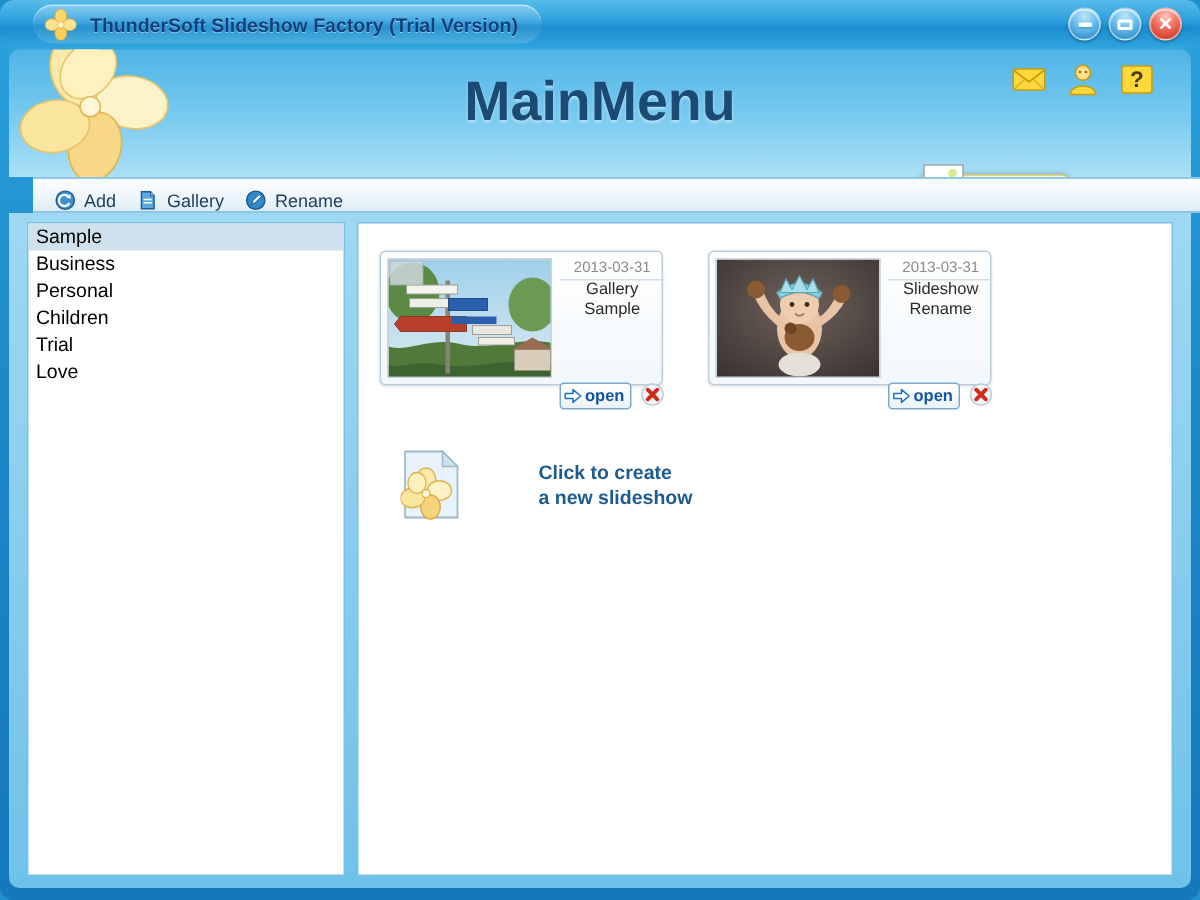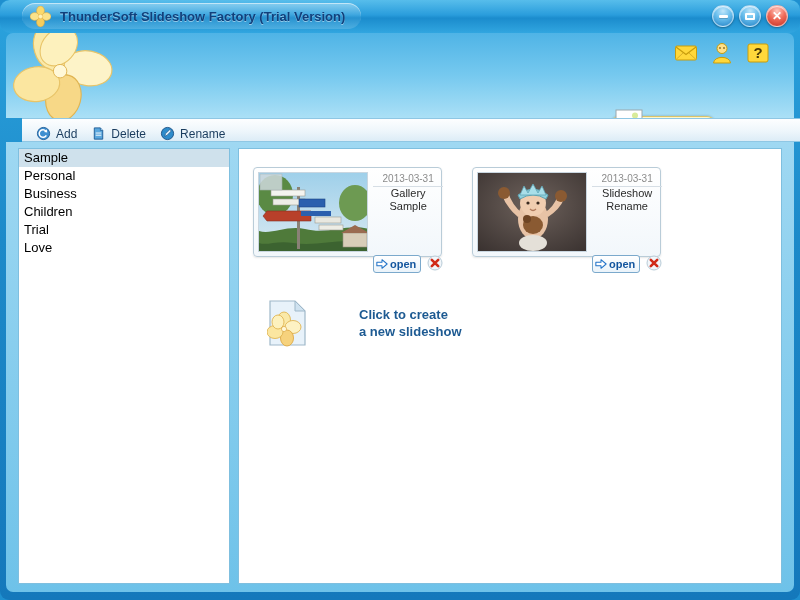--- a/index.html
+++ b/index.html
@@ -331,20 +331,21 @@
       <g transform="translate(52,46)">
         <ellipse cx="0" cy="-26" rx="19" ry="25" fill="#fae9a8" stroke="#e8c468" stroke-width="1.2" transform="rotate(-18)"></ellipse>
         <ellipse cx="28" cy="-8" rx="25" ry="18" fill="#fdf3c8" stroke="#e8c468" stroke-width="1.2" transform="rotate(10)"></ellipse>
         <ellipse cx="10" cy="26" rx="18" ry="24" fill="#f7d887" stroke="#e0b451" stroke-width="1.2" transform="rotate(14)"></ellipse>
         <ellipse cx="-26" cy="10" rx="24" ry="18" fill="#fbe6a0" stroke="#e8c468" stroke-width="1.2" transform="rotate(-8)"></ellipse>
         <ellipse cx="-18" cy="-18" rx="17" ry="22" fill="#fdf1bd" stroke="#e8c468" stroke-width="1.1" transform="rotate(42)"></ellipse>
         <circle cx="0" cy="0" r="7" fill="#fff8d8" stroke="#e0b451" stroke-width="1"></circle>
       </g>
     </svg>
 
+    <div class="header-title">MainMenu</div>
 
     <div class="header-icons">
       <svg class="hicon" viewBox="0 0 24 24">
         <rect x="1.5" y="5" width="21" height="14" rx="1.5" fill="#ffd83b" stroke="#c89d0c" stroke-width="1"></rect>
         <path d="M2 6 L12 13.5 L22 6" fill="none" stroke="#c89d0c" stroke-width="1.2"></path>
         <path d="M2 18.5 L9 12 M22 18.5 L15 12" fill="none" stroke="#d9af2a" stroke-width="1"></path>
       </svg>
       <svg class="hicon" viewBox="0 0 24 24">
         <circle cx="12" cy="7.5" r="5" fill="#ffe08a" stroke="#c89d0c" stroke-width="1"></circle>
         <path d="M3.5 22 C4 14.5 20 14.5 20.5 22 Z" fill="#ffd83b" stroke="#c89d0c" stroke-width="1"></path>
@@ -382,38 +383,38 @@
       </svg>
       <span>Add</span>
     </div>
 
     <div class="tb-item">
       <svg class="tb-icon" viewBox="0 0 16 16">
         <path d="M3.5 2 L10 2 L12.5 4.8 L12.5 14 L3.5 14 Z" fill="#5aa7dd" stroke="#1f5d96" stroke-width="1"></path>
         <path d="M10 2 L10 4.8 L12.5 4.8" fill="#a8d5f2" stroke="#1f5d96" stroke-width="0.8"></path>
         <path d="M5 7.5 L11 7.5 M5 9.8 L11 9.8" stroke="#ffffff" stroke-width="1"></path>
       </svg>
-      <span>Delete</span>
+      <span>Gallery</span>
     </div>
 
     <div class="tb-item">
       <svg class="tb-icon" viewBox="0 0 16 16">
         <circle cx="8" cy="8" r="6.5" fill="#2f8ccb" stroke="#1b5287" stroke-width="1"></circle>
         <path d="M5 11 L6 8 L10.5 3.8 L12 5.3 L7.6 9.8 Z" fill="#eaf5fd" stroke="#1b5287" stroke-width="0.7"></path>
       </svg>
       <span>Rename</span>
     </div>
   </div>
 
   <div class="body-area">
 
     <div class="sidebar">
       <div class="side-item selected">Sample</div>
+      <div class="side-item">Business</div>
       <div class="side-item">Personal</div>
-      <div class="side-item">Business</div>
       <div class="side-item">Children</div>
       <div class="side-item">Trial</div>
       <div class="side-item">Love</div>
     </div>
 
     <div class="content">
 
       <div class="cards">
 
         <div class="card">

